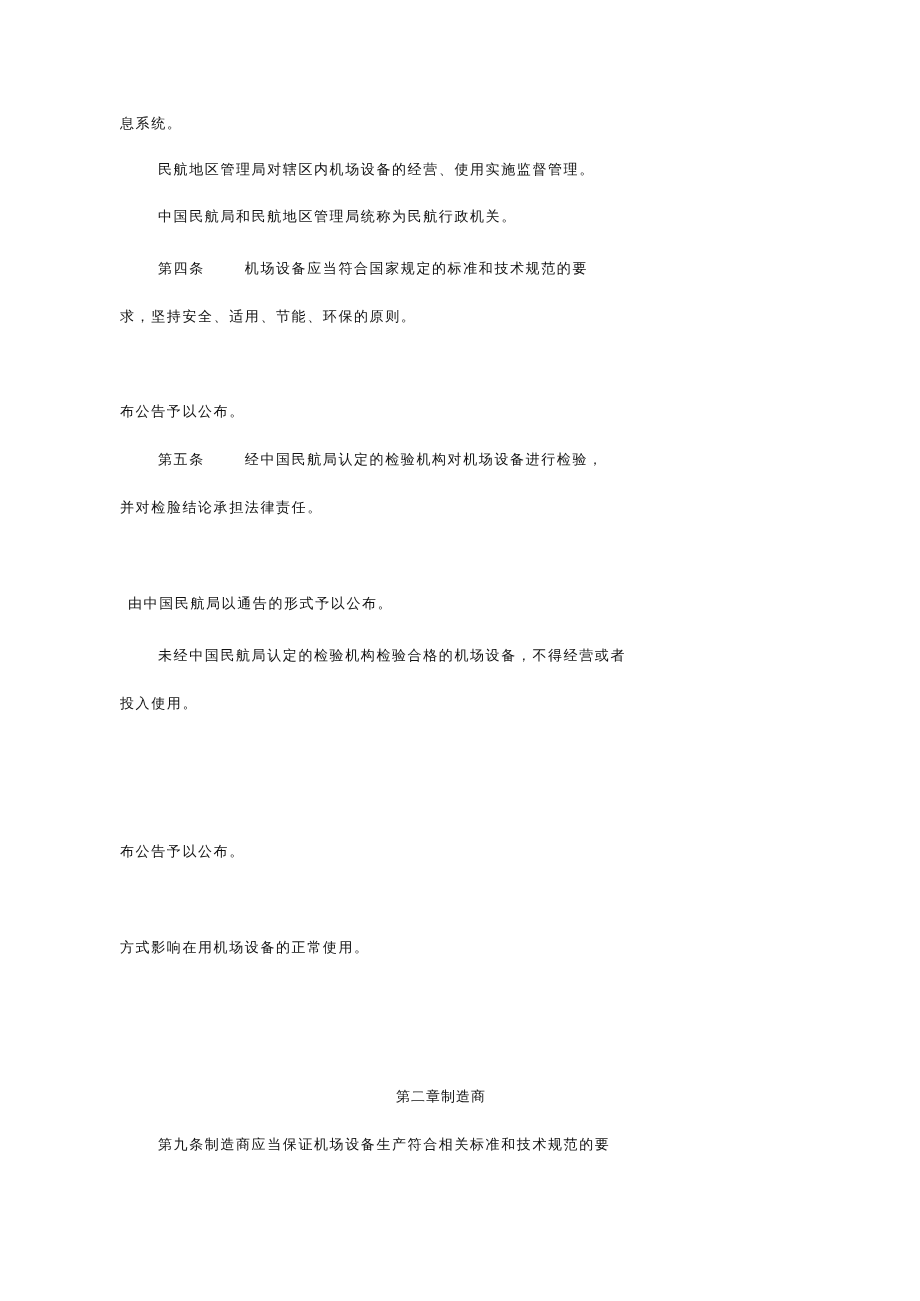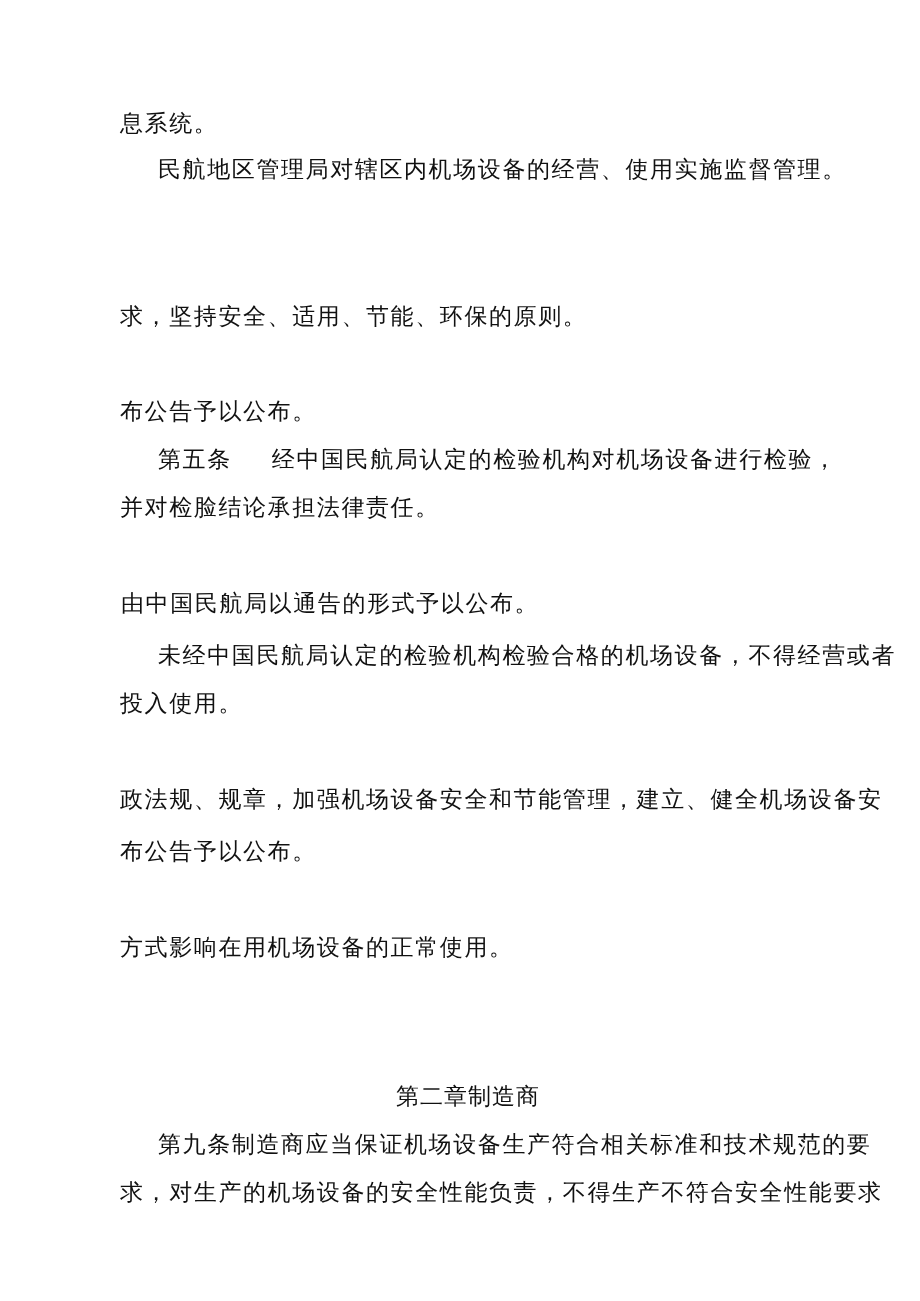--- a/index.html
+++ b/index.html
@@ -2,64 +2,66 @@
 <html><head>
   <meta charset="utf-8">
   <style>
     html, body { margin: 0; padding: 0; background: #ffffff; }
     body { width: 920px; height: 1301px; position: relative; overflow: hidden; }
     .page { position: absolute; left: 0; top: 0; width: 920px; height: 1301px; background: #ffffff; }
     .line {
       position: absolute;
       white-space: nowrap;
       font-family: "DejaVu Serif", "Liberation Serif", serif;
-      font-size: 23px;
+      font-size: 14px;
       line-height: 24px;
       color: #111111;
       letter-spacing: 1.6px;
     }
     .gap { display: inline-block; width: 40px; }
     .heading { letter-spacing: 1px; }
   </style>
 </head>
 <body>
 
 <div class="page">
 
   <div class="line" style="left:120px; top:111px;">息系统。</div>
 
   <div class="line" style="left:158px; top:157px;">民航地区管理局对辖区内机场设备的经营、使用实施监督管理。</div>
 
+  <div class="line" style="left:158px; top:204px;">中国民航局和民航地区管理局统称为民航行政机关。</div>
 
+  <div class="line" style="left:158px; top:256px;">
+    <span>第四条</span><span class="gap"></span><span>机场设备应当符合国家规定的标准和技术规范的要</span>
+  </div>
 
   <div class="line" style="left:120px; top:304px;">求，坚持安全、适用、节能、环保的原则。</div>
 
 
   <div class="line" style="left:120px; top:399px;">布公告予以公布。</div>
 
   <div class="line" style="left:158px; top:447px;">
     <span>第五条</span><span class="gap"></span><span>经中国民航局认定的检验机构对机场设备进行检验，</span>
   </div>
 
   <div class="line" style="left:120px; top:495px;text-align:right;">并对检脸结论承担法律责任。</div>
 
 
-  <div class="line" style="left:121px; top:591px;">由中国民航局以通告的形式予以公布。</div>
+  <div class="line" style="left:128px; top:591px;">由中国民航局以通告的形式予以公布。</div>
 
   <div class="line" style="left:158px; top:643px;">未经中国民航局认定的检验机构检验合格的机场设备，不得经营或者</div>
 
   <div class="line" style="left:120px; top:691px;">投入使用。</div>
 
 
-  <div class="line" style="left:120px; top:787px;">政法规、规章，加强机场设备安全和节能管理，建立、健全机场设备安</div>
 
   <div class="line" style="left:120px; top:839px;">布公告予以公布。</div>
 
 
   <div class="line" style="left:120px; top:935px;">方式影响在用机场设备的正常使用。</div>
 
   <div class="line heading" style="left:396px; top:1084px;">第二章制造商</div>
 
   <div class="line" style="left:158px; top:1132px;">第九条制造商应当保证机场设备生产符合相关标准和技术规范的要</div>
 
-  <div class="line" style="left:120px; top:1180px;">求，对生产的机场设备的安全性能负责，不得生产不符合安全性能要求</div>
 
 </div>
 
 </body></html>

